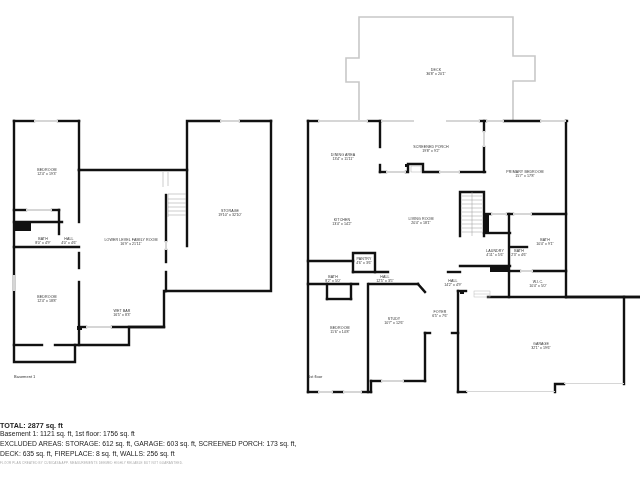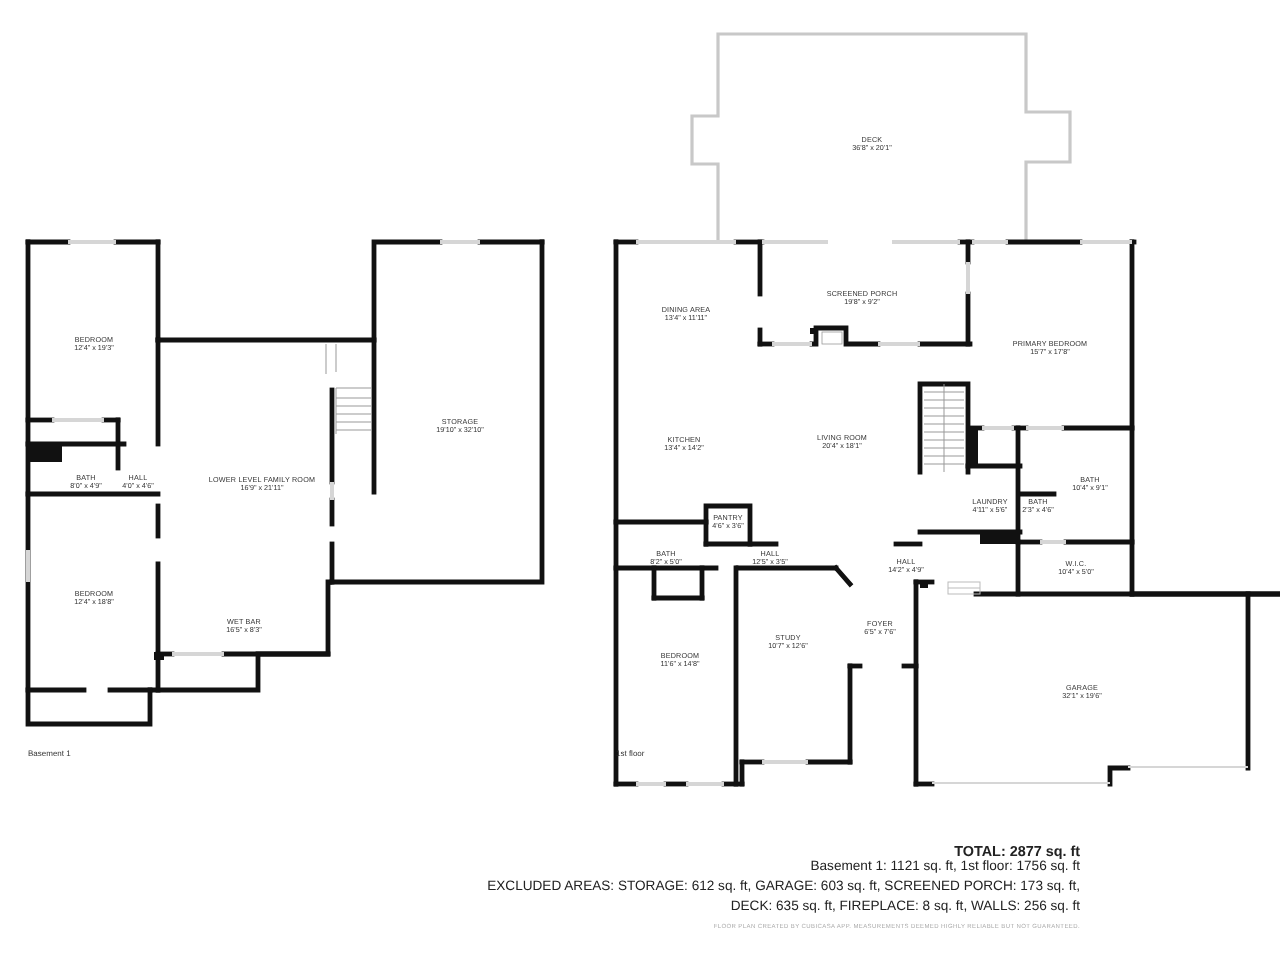--- a/index.html
+++ b/index.html
@@ -2,21 +2,21 @@
 <html><head>
 <meta charset="utf-8">
 <style>
   html, body { margin:0; padding:0; background:#ffffff; }
   body { width:640px; height:480px; position:relative; overflow:hidden; font-family:"Liberation Sans", sans-serif; color:#222; }
   #plan { position:absolute; left:0; top:0; width:640px; height:480px; }
   .room-label { position:absolute; transform:translate(-50%,-50%); text-align:center; line-height:1.15; white-space:nowrap; }
   .room-name { font-size:3.6px; letter-spacing:0.1px; color:#333; text-transform:uppercase; display:block; }
   .room-dim { font-size:3.6px; color:#333; display:block; }
   .floor-label { position:absolute; font-size:4px; color:#333; }
-  .summary { position:absolute; left:0; width:540px; text-align:right; color:#222; }
+  .summary { position:absolute; left:0; width:540px; text-align:left; color:#222; }
   #total { top:421px; font-size:7.2px; font-weight:bold; }
   #line1 { top:430px; font-size:6.8px; }
   #line2 { top:440px; font-size:6.8px; }
   #line3 { top:449.5px; font-size:6.8px; }
   #footer { top:461px; font-size:3px; color:#aaa; letter-spacing:0.2px; }
 </style>
 </head>
 <body>
 
 <svg id="plan" viewBox="0 0 640 480" xmlns="http://www.w3.org/2000/svg">

